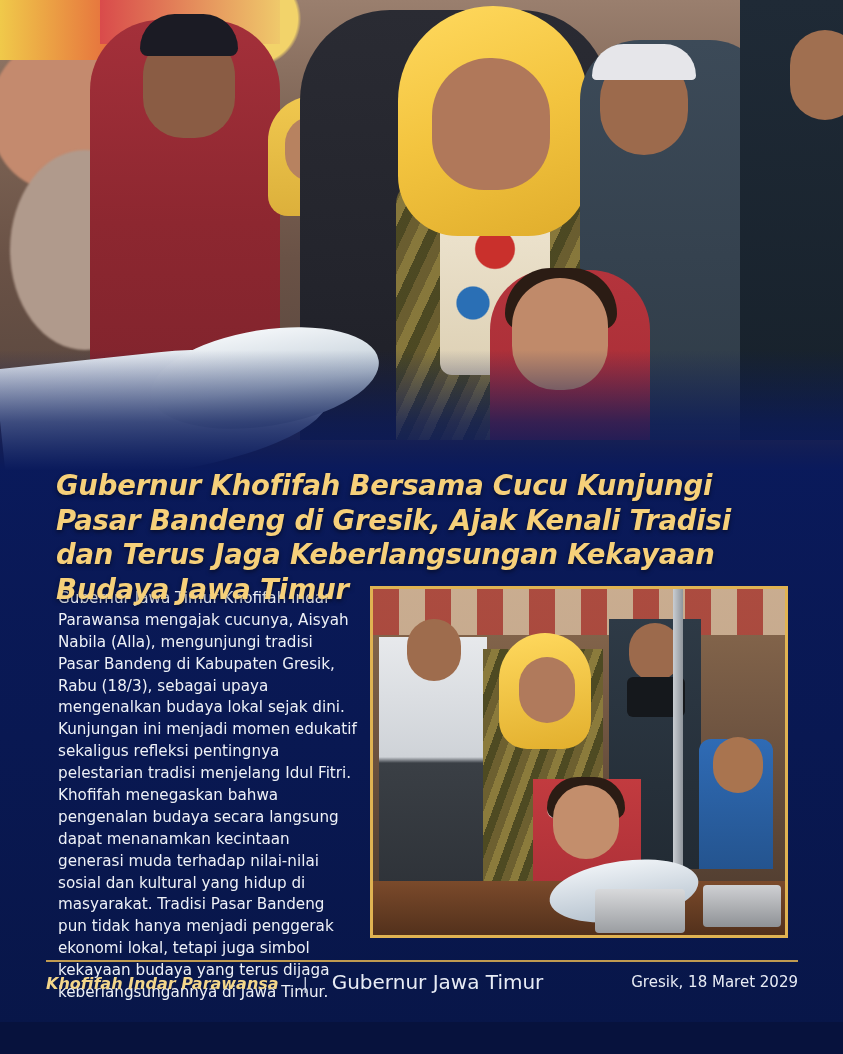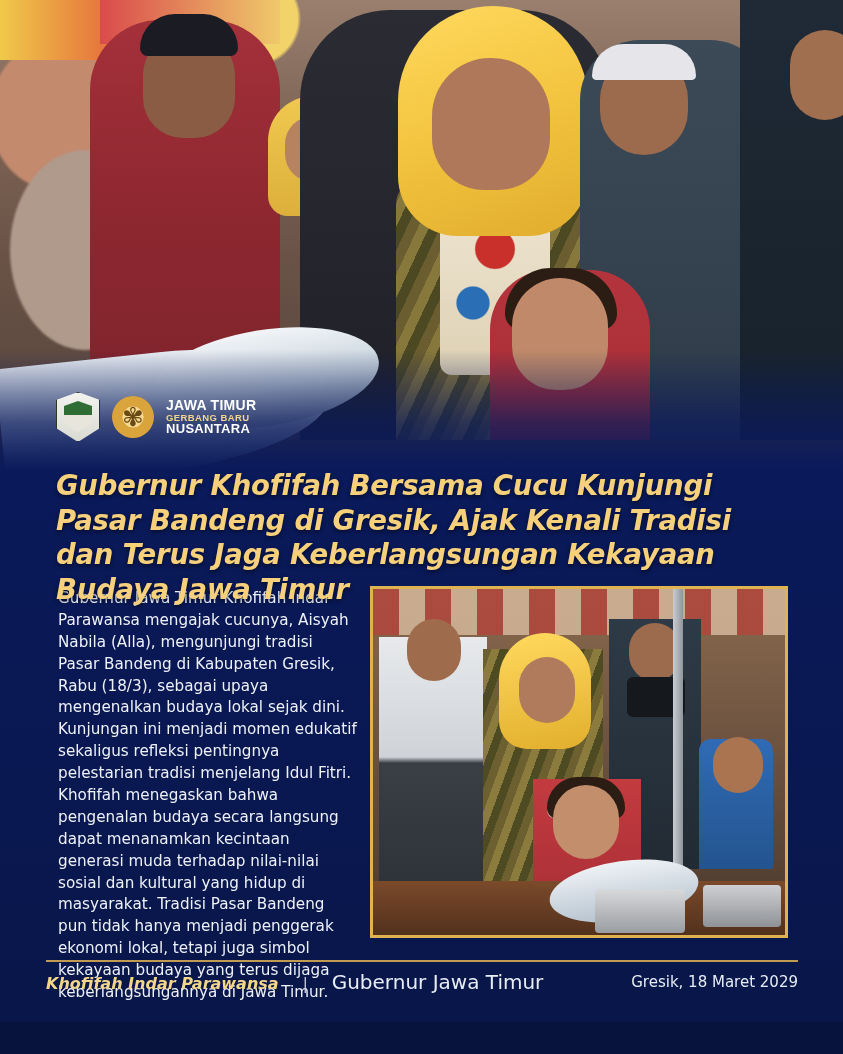--- a/index.html
+++ b/index.html
@@ -294,29 +294,20 @@
     <div class="child-hair"></div>
     <div class="child-head"></div>
 
     <div class="counter"></div>
     <div class="fish"></div>
     <div class="fish2"></div>
 
     <div class="hero-fade"></div>
   </div>
 
-  <div class="logos">
-    <div class="logo-emblem"></div>
-    <div class="logo-star"></div>
-    <div class="logo-text">
-      <div class="l1">JAWA TIMUR</div>
-      <div class="l2">GERBANG BARU</div>
-      <div class="l3">NUSANTARA</div>
-    </div>
-  </div>
 
   <div class="headline">Gubernur Khofifah Bersama Cucu Kunjungi Pasar Bandeng di Gresik, Ajak Kenali Tradisi dan Terus Jaga Keberlangsungan Kekayaan Budaya Jawa Timur</div>
 
   <div class="body-text">Gubernur Jawa Timur Khofifah Indar Parawansa mengajak cucunya, Aisyah Nabila (Alla), mengunjungi tradisi Pasar Bandeng di Kabupaten Gresik, Rabu (18/3), sebagai upaya mengenalkan budaya lokal sejak dini. Kunjungan ini menjadi momen edukatif sekaligus refleksi pentingnya pelestarian tradisi menjelang Idul Fitri. Khofifah menegaskan bahwa pengenalan budaya secara langsung dapat menanamkan kecintaan generasi muda terhadap nilai-nilai sosial dan kultural yang hidup di masyarakat. Tradisi Pasar Bandeng pun tidak hanya menjadi penggerak ekonomi lokal, tetapi juga simbol kekayaan budaya yang terus dijaga keberlangsungannya di Jawa Timur.</div>
 
   <div class="side-photo">
     <div class="sp-bg"></div>
     <div class="sp-tent"></div>
     <div class="sp-p1"></div>
     <div class="sp-p1-head"></div>

